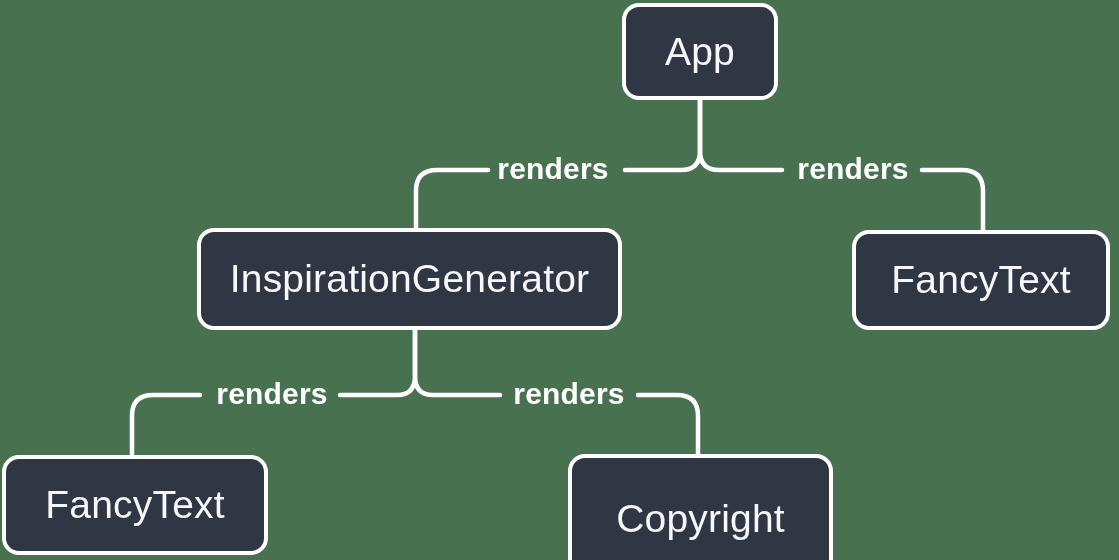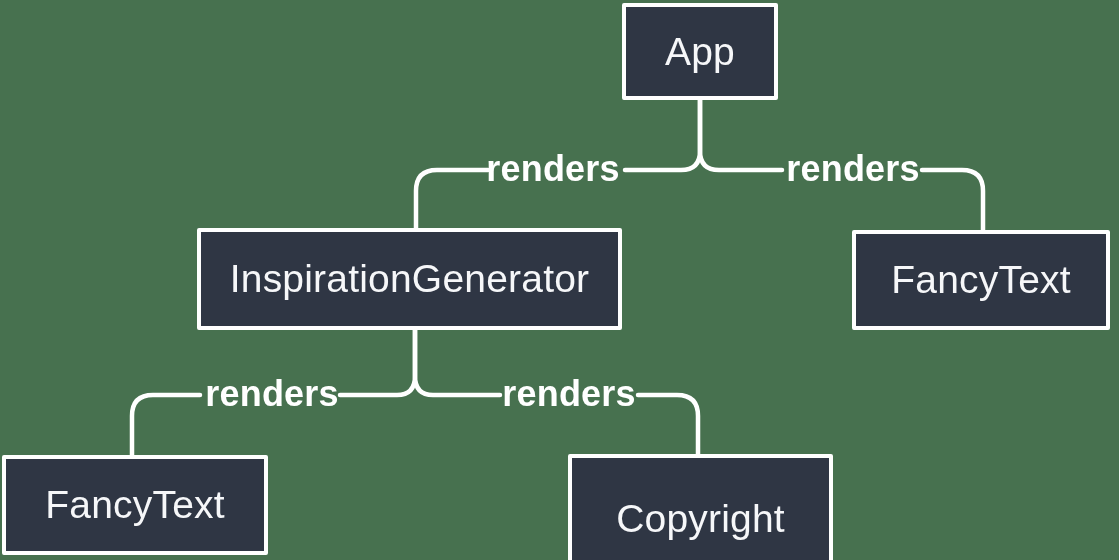--- a/index.html
+++ b/index.html
@@ -16,38 +16,38 @@
     background:var(--bg);
     overflow:hidden;
     font-family:"Liberation Sans",sans-serif;
   }
   .edges-svg{position:absolute;left:0;top:0;width:100%;height:100%;}
   .node{
     position:absolute;
     box-sizing:border-box;
     background:var(--node-fill);
     border:4px solid var(--node-border);
-    border-radius:2px;
+    border-radius:17px;
     color:var(--node-text);
     display:flex;align-items:center;justify-content:center;
     font-size:39px;
     font-weight:500;
     letter-spacing:.2px;
     white-space:nowrap;
   }
   .node-app        {left:622px;top:3px;  width:156px;height:97px;}
   .node-ig         {left:197px;top:228px;width:425px;height:102px;}
   .node-fancy-right{left:852px;top:230px;width:258px;height:100px;}
   .node-fancy-left {left:2px;  top:455px;width:266px;height:100px;}
   .node-copyright  {left:568px;top:454px;width:265px;height:130px;}
   .edge-label{
     position:absolute;
     transform:translate(-50%,-50%);
     color:var(--edge);
-    font-size:36px;
+    font-size:30px;
     font-weight:700;
     letter-spacing:.2px;
     white-space:nowrap;
   }
   .edge-label-1{left:553px;top:169px;}
   .edge-label-2{left:853px;top:169px;}
   .edge-label-3{left:272px;top:394px;}
   .edge-label-4{left:569px;top:394px;}
 </style>
 </head>

